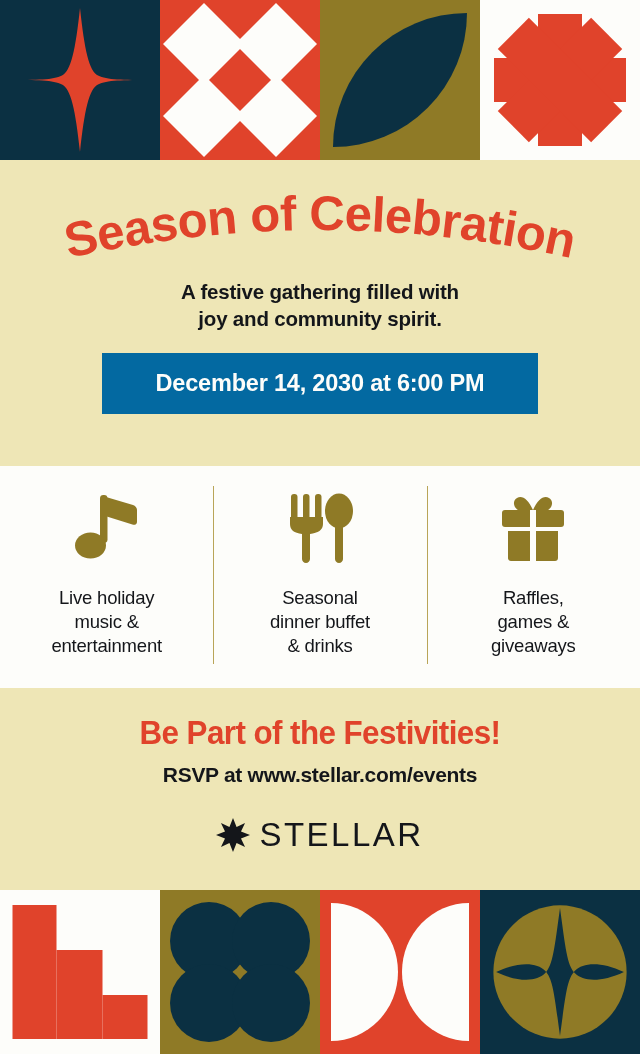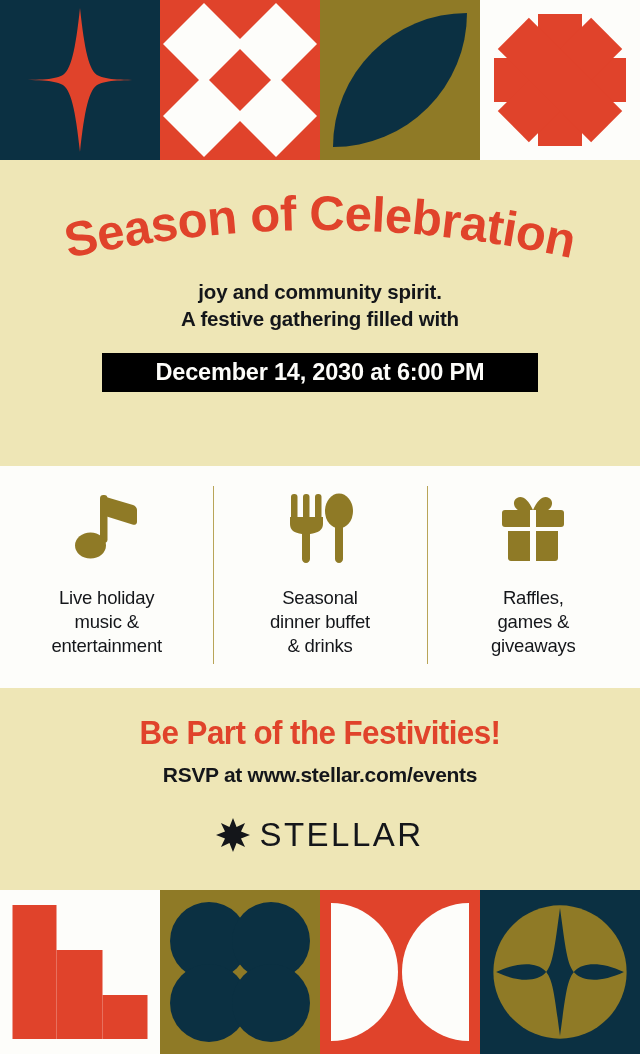--- a/index.html
+++ b/index.html
@@ -181,22 +181,22 @@
     text-align: center;
     color: #14161a;
     font-size: 20.5px;
     font-weight: bold;
     line-height: 27px;
     letter-spacing: -0.2px;
   }
   #date-bar {
     position: absolute;
     left: 102px; top: 193px;
-    width: 436px; height: 39px;
-    background: #000000;
+    width: 436px; height: 61px;
+    background: #0369a1;
     display: flex;
     align-items: center;
     justify-content: center;
     box-sizing: border-box;
   }
   #date-bar span {
     color: #fdfdfa;
     font-size: 23.5px;
     font-weight: bold;
     letter-spacing: -0.2px;
@@ -341,22 +341,22 @@
     <svg id="title-arc" viewBox="0 0 640 96">
       <defs>
         <path id="arcpath" d="M 36 88 Q 320 16 604 88" fill="none"></path>
       </defs>
       <text text-anchor="middle">
         <textPath href="#arcpath" startOffset="50%">Season of Celebration</textPath>
       </text>
     </svg>
 
     <div id="tagline">
+      <div>A festive gathering filled with</div>
       <div>joy and community spirit.</div>
-      <div>A festive gathering filled with</div>
     </div>
 
     <div id="date-bar">
       <span>December 14, 2030 at 6:00 PM</span>
     </div>
 
   </div>
 
   <div id="cta">
     <div id="cta-head">Be Part of the Festivities!</div>

